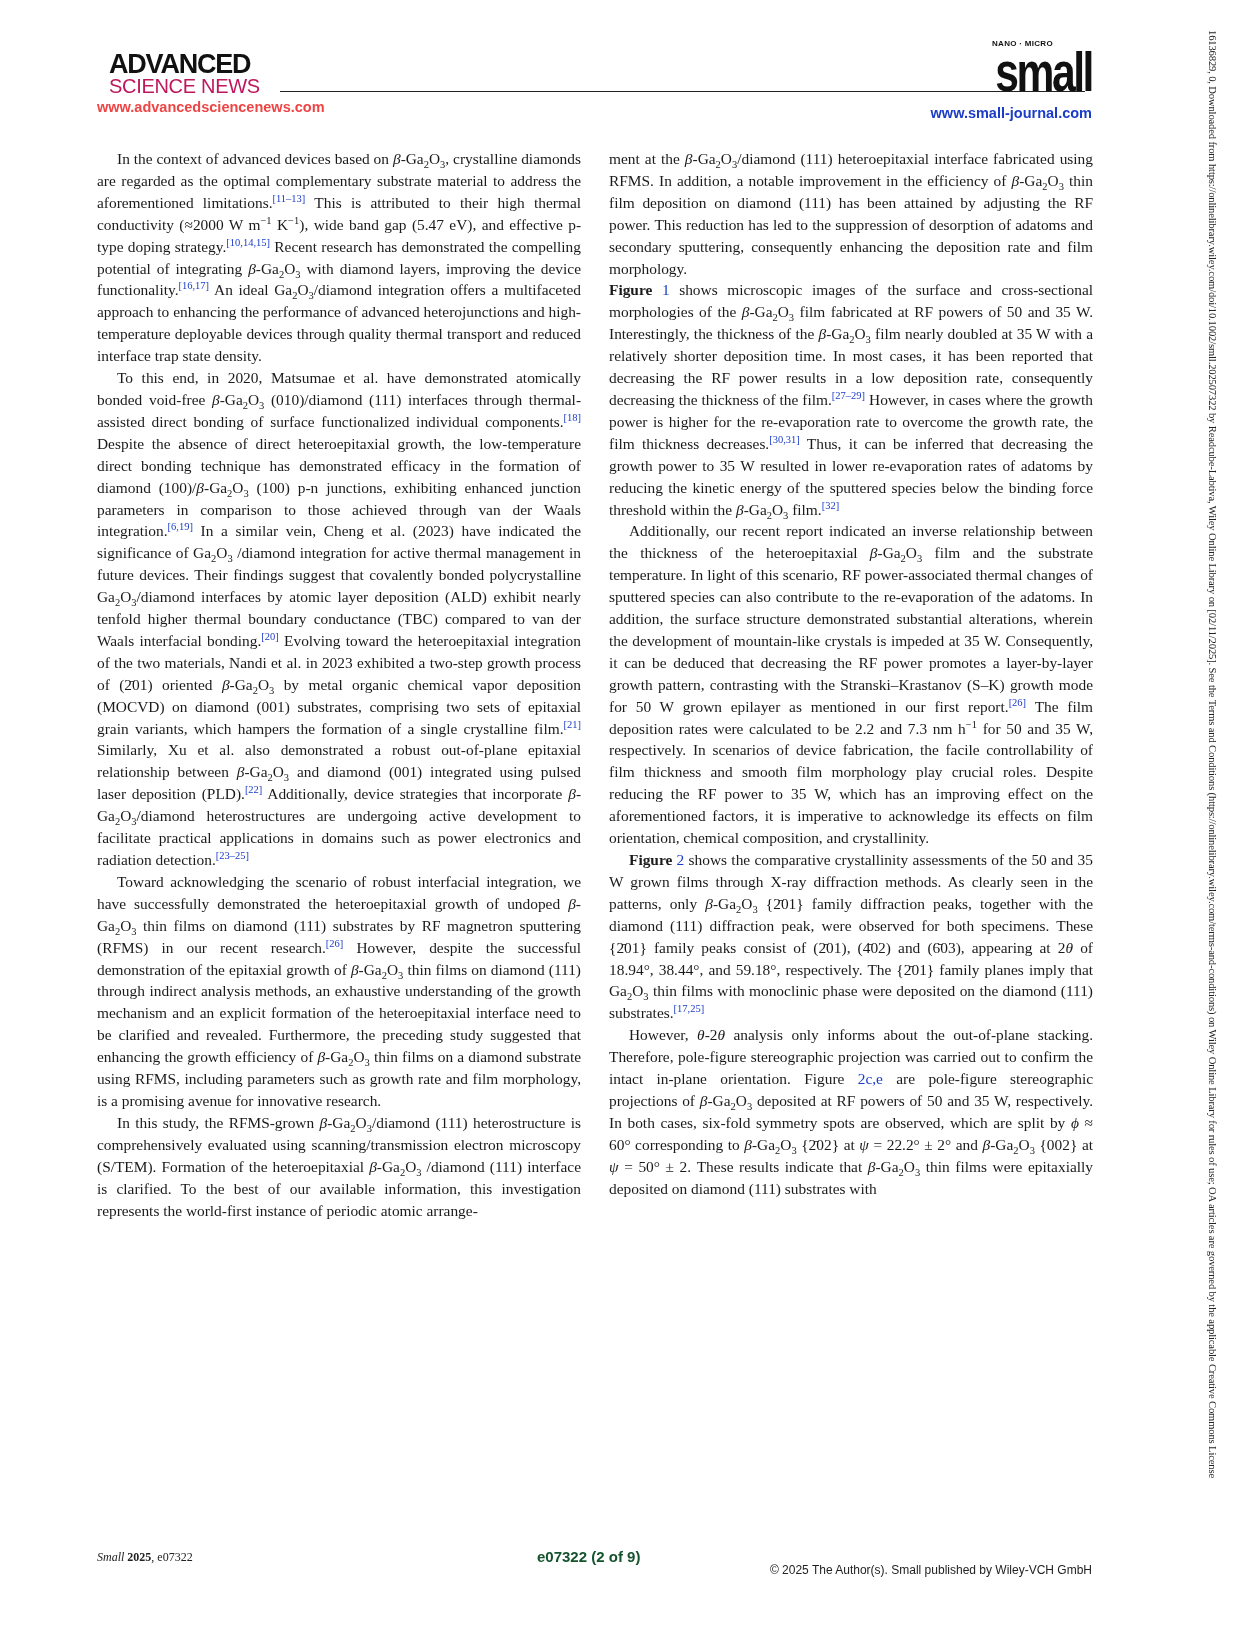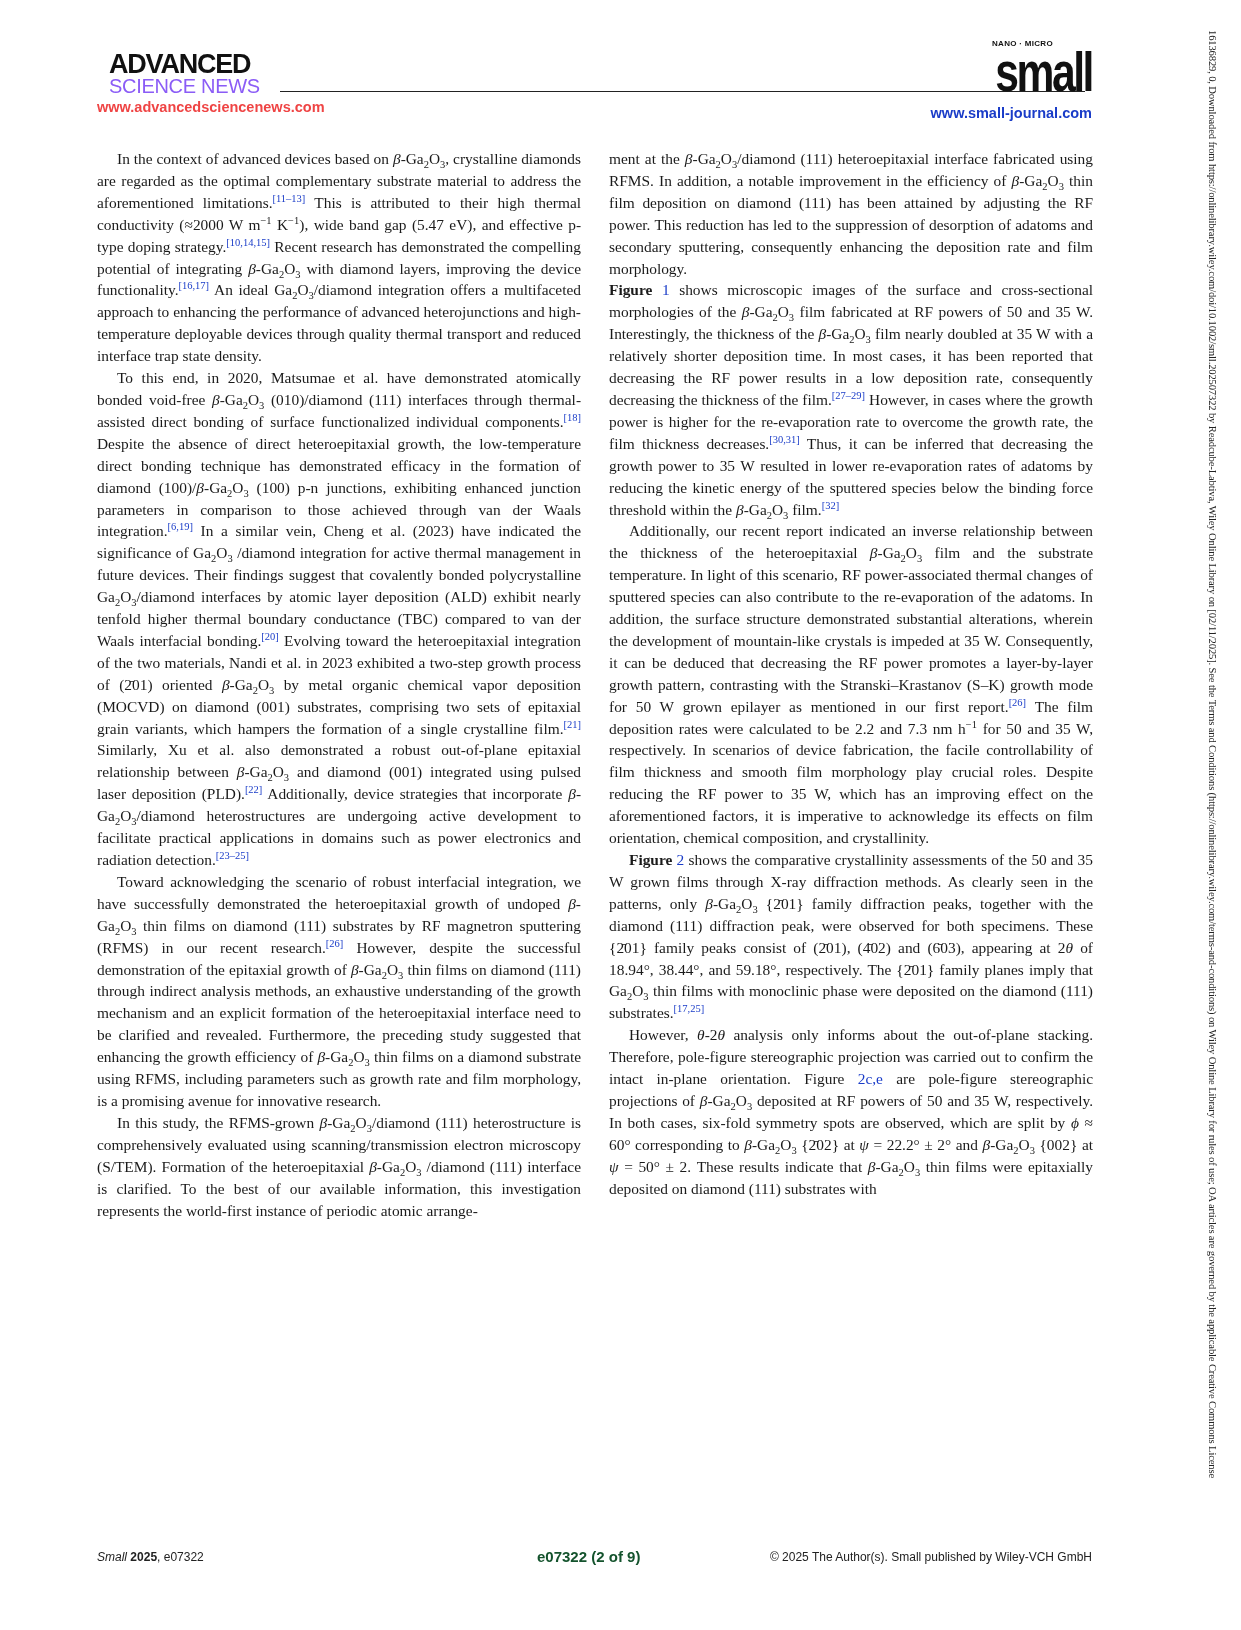--- a/index.html
+++ b/index.html
@@ -2,21 +2,21 @@
 <html><head>
 <meta charset="utf-8">
 <style>
   html, body { margin: 0; padding: 0; background: #ffffff; }
   body { width: 1241px; height: 1630px; position: relative; overflow: hidden; font-family: "Liberation Serif", "DejaVu Serif", serif; color: #1a1a1a; }
 
   
   .header { position: absolute; left: 97px; top: 45px; width: 995px; height: 75px; }
   .brand-left { position: absolute; left: 12px; top: 5px; font-family: "Liberation Sans", "DejaVu Sans", sans-serif; line-height: 1; }
   .brand-adv { font-size: 27px; font-weight: 700; letter-spacing: -1.2px; color: #111; transform: scaleY(1.05); transform-origin: left top; display: block; }
-  .brand-news { font-size: 20px; font-weight: 400; letter-spacing: -0.3px; color: #8b5cf6; display: block; margin-top: -1px; }
+  .brand-news { font-size: 20px; font-weight: 400; letter-spacing: -0.3px; color: #be185d; display: block; margin-top: -1px; }
   .header-rule { position: absolute; left: 183px; top: 46px; width: 805px; height: 0; border-top: 1.6px solid #222; }
   .brand-right { position: absolute; right: 0; top: -6px; text-align: left; font-family: "Liberation Sans", "DejaVu Sans", sans-serif; }
   .brand-nano { font-size: 8px; font-weight: 700; letter-spacing: 0.3px; color: #111; display: block; margin-left: 18px; }
   .brand-small { font-size: 52px; font-weight: 700; letter-spacing: -3px; color: #111; display: block; line-height: 0.9; transform: scaleX(0.82) scaleY(1.05); transform-origin: right top; }
   .url-left { position: absolute; left: 0; top: 54px; font-family: "Liberation Sans", "DejaVu Sans", sans-serif; font-size: 14.5px; font-weight: 700; color: #ef4444; text-decoration: none; }
   .url-right { position: absolute; right: 0; top: 60px; font-family: "Liberation Sans", "DejaVu Sans", sans-serif; font-size: 14.5px; font-weight: 700; color: #1a3cc8; text-decoration: none; }
 
   
   .col { position: absolute; top: 148px; width: 484px; font-size: 15.4px; line-height: 21.9px; text-align: justify; hyphens: manual; }
   .col-left { left: 97px; }
@@ -25,24 +25,24 @@
   .col p.noindent { text-indent: 0; }
   .ref { color: #1a3cc8; font-size: 10.5px; vertical-align: super; line-height: 0; }
   .figref { color: #1a3cc8; }
   .sub { font-size: 10.5px; vertical-align: sub; line-height: 0; }
   .sup { font-size: 10.5px; vertical-align: super; line-height: 0; }
   .section-heading { font-family: "Liberation Sans", "DejaVu Sans", sans-serif; font-weight: 700; font-size: 19px; margin: 24px 0 17px 0; text-indent: 0; line-height: 22px; color: #111; }
   b.fig { font-weight: 700; }
 
   
   .footer { position: absolute; left: 97px; top: 1548px; width: 995px; height: 20px; font-family: "Liberation Sans", "DejaVu Sans", sans-serif; font-size: 12px; color: #222; }
-  .footer-left { position: absolute; left: 0; top: 2px; }
+  .footer-left { position: absolute; left: 0; top: 2px; font-family: Liberation Serif, serif; }
   .footer-left i { font-style: italic; }
   .footer-center { position: absolute; left: 440px; top: 0; font-size: 15px; font-weight: 700; color: #14532d; }
-  .footer-right { position: absolute; right: 0; top: 2px; text-align: center; }
+  .footer-right { position: absolute; right: 0; top: 15px; text-align: center; }
 
   
   .side-notice { position: absolute; left: 1206px; top: 30px; width: 14px; height: 1560px; }
   .side-notice span { position: absolute; left: 0; top: 0; white-space: nowrap; transform: rotate(90deg); transform-origin: 0 0; font-family: "Liberation Serif", "DejaVu Serif", serif; font-size: 10.6px; color: #222; display: block; margin-left: 12px; letter-spacing: -0.15px; }
 </style>
 </head>
 <body>
 
 <div class="header">
   <div class="brand-left">

